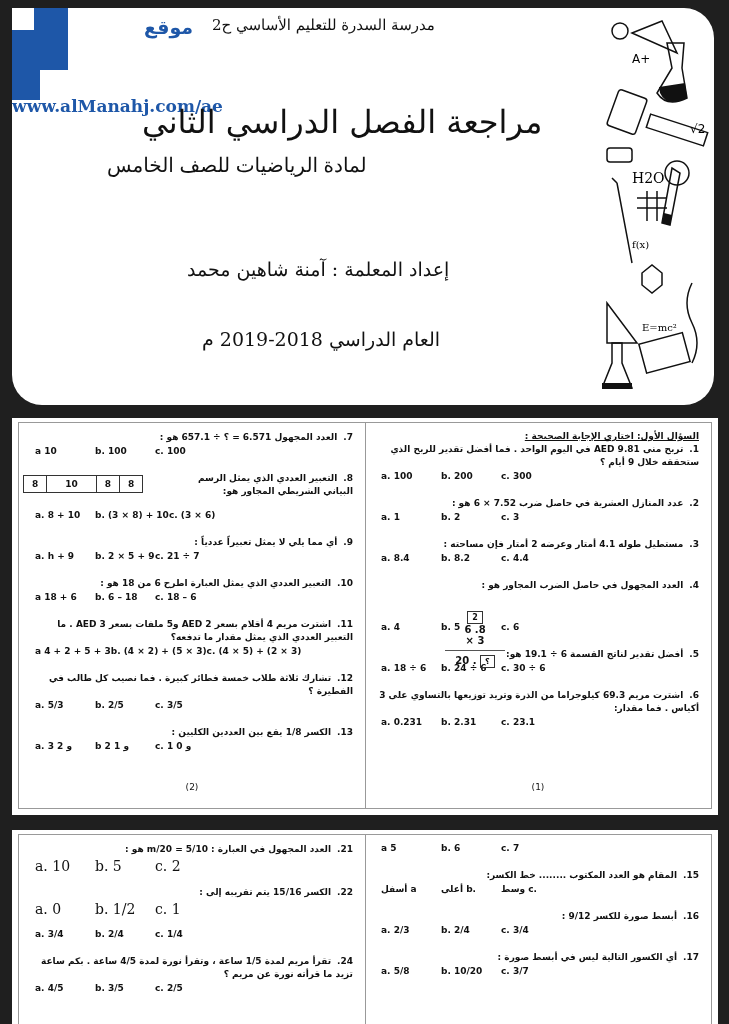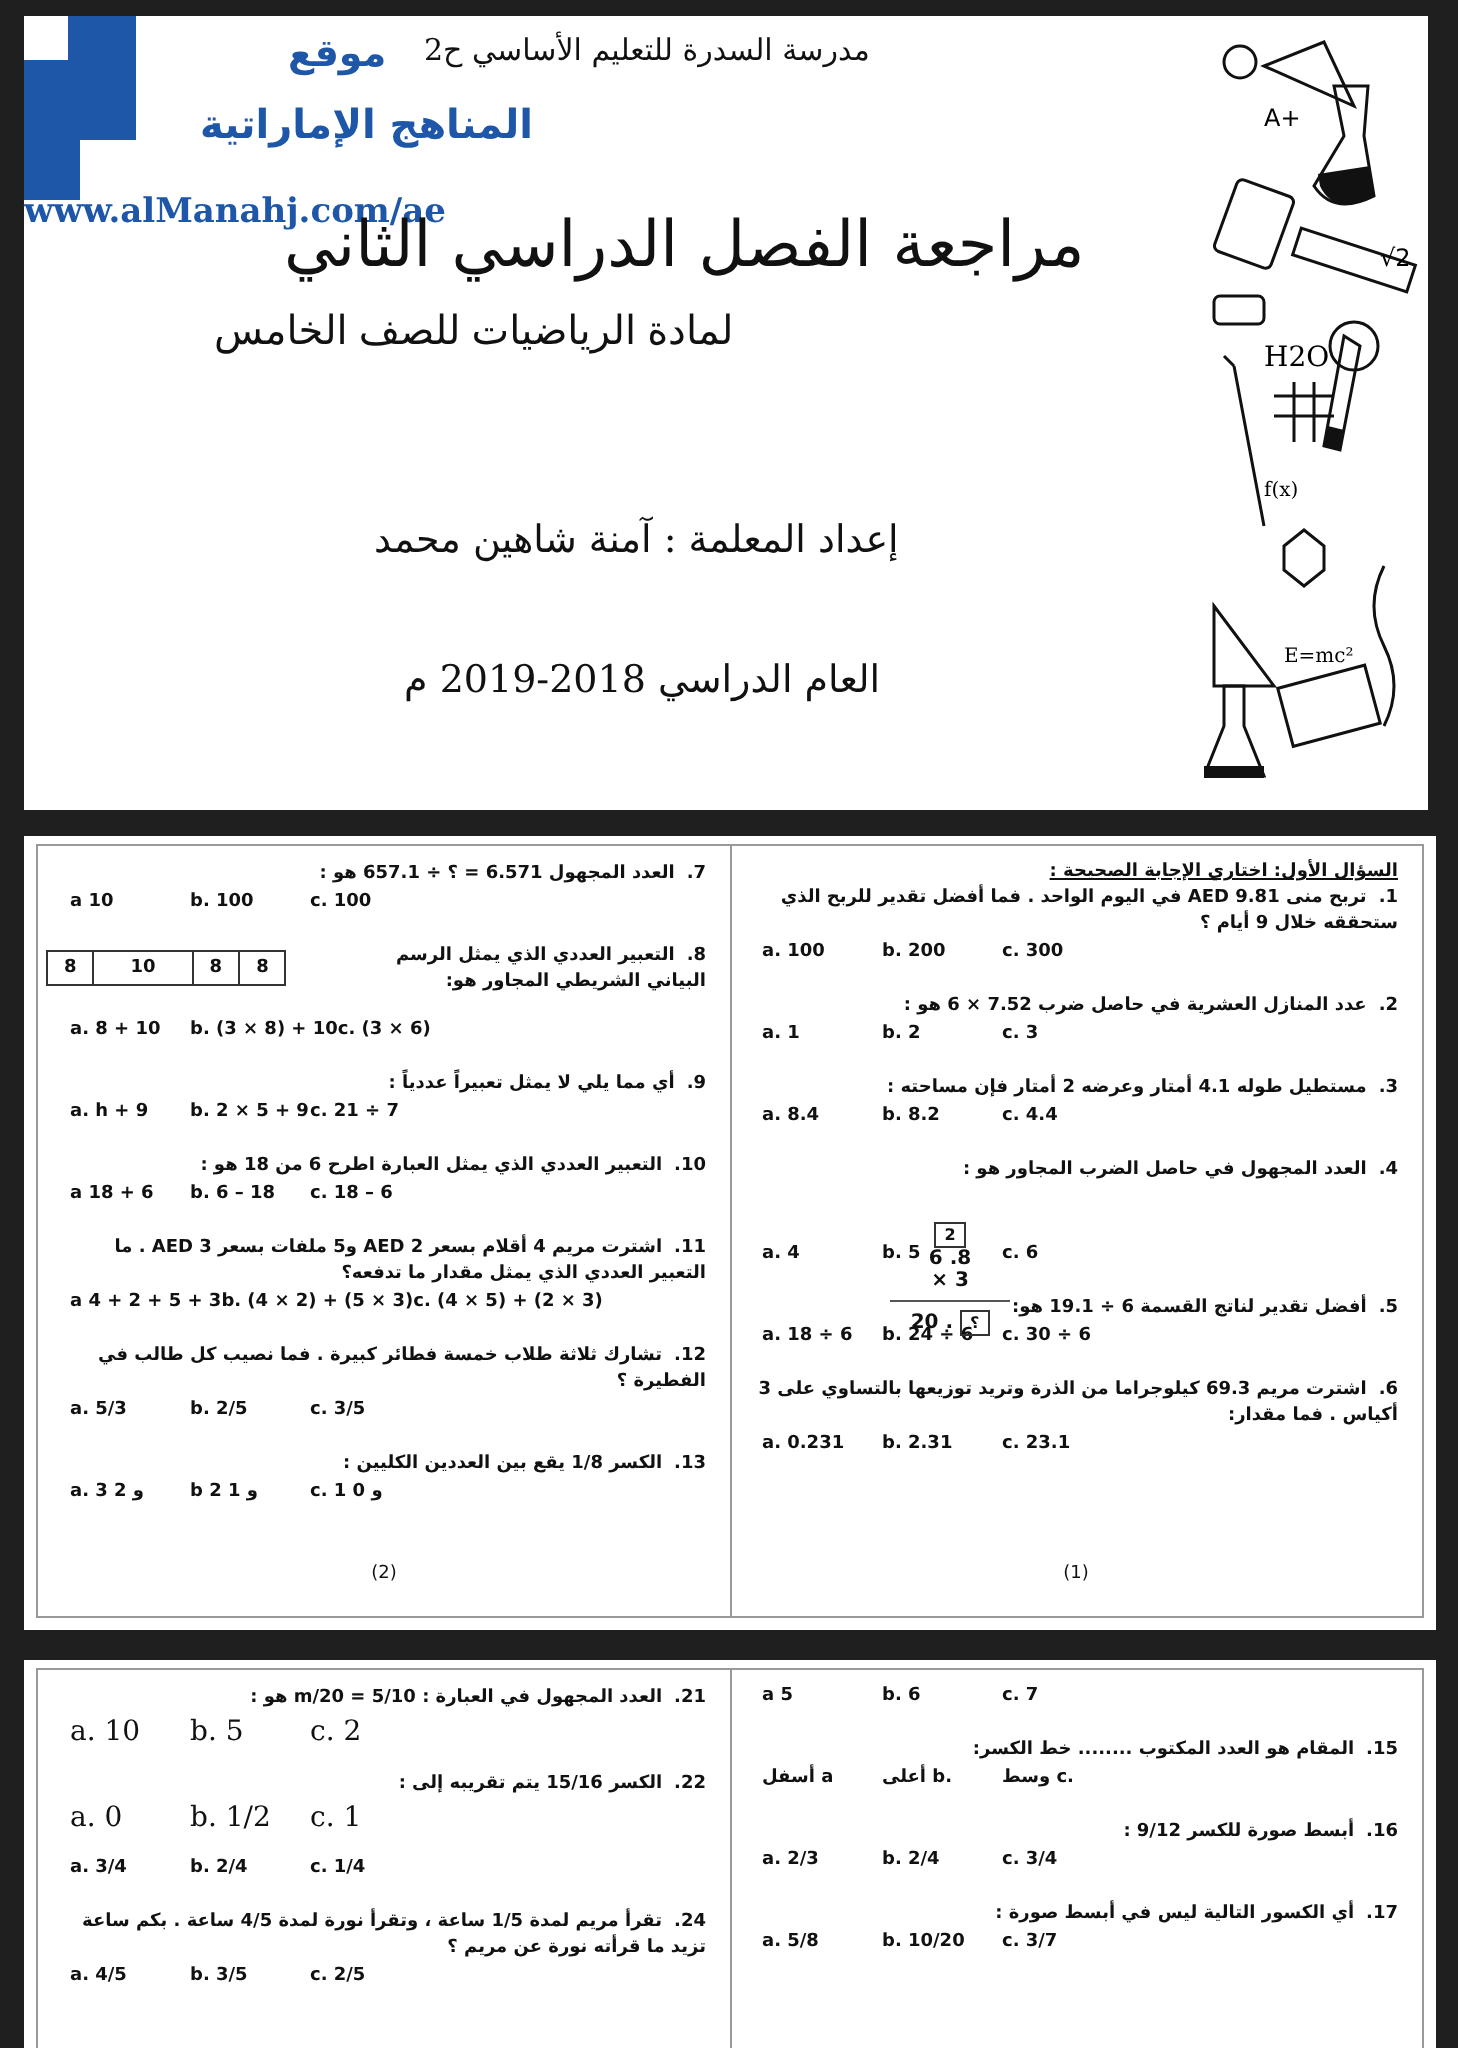--- a/index.html
+++ b/index.html
@@ -1,20 +1,20 @@
 <!DOCTYPE html>
 <html><head>
 <meta charset="utf-8">
 <style>
   * { box-sizing: border-box; margin: 0; padding: 0; }
   html, body { width: 729px; height: 1024px; overflow: hidden; }
   body { background: #1f1f1f; font-family: "DejaVu Sans", sans-serif; color: #111; position: relative; }
 
   .page { position: absolute; background: #fff; }
-  #cover { left: 12px; top: 8px; width: 702px; height: 397px; }
+  #cover { left: 12px; top: 8px; width: 702px; height: 397px; border-radius: 30px; }
   #sheet1 { left: 12px; top: 418px; width: 706px; height: 397px; }
   #sheet2 { left: 12px; top: 830px; width: 706px; height: 200px; }
 
   .inner { position: absolute; left: 6px; top: 4px; right: 6px; bottom: 6px; border: 1px solid #999; }
   .divider { position: absolute; top: 0; bottom: 0; left: 50%; width: 1px; background: #999; }
   .col { position: absolute; top: 0; bottom: 0; width: 50%; padding: 8px 12px; direction: rtl; }
   .col.right { right: 0; }
   .col.left { left: 0; }
 
   
@@ -52,21 +52,20 @@
 </head>
 <body>
 
 <div id="cover" class="page">
   <div class="logo-block">
     <div class="a"></div>
       <div class="b"></div>
       <div class="c"></div>
   </div>
   <div class="brand l1">موقع</div>
-  <div class="brand l2">المناهج الإماراتية</div>
   <div class="brand url">www.alManahj.com/ae</div>
   <div class="school">مدرسة السدرة للتعليم الأساسي ح2</div>
   <div class="title1">مراجعة الفصل الدراسي الثاني</div>
   <div class="title2">لمادة الرياضيات للصف الخامس</div>
   <div class="teacher">إعداد المعلمة : آمنة شاهين محمد</div>
   <div class="year">العام الدراسي 2018-2019 م</div>
   <svg class="doodle" viewBox="0 0 110 388">
     <g fill="none" stroke="#111" stroke-width="1.5">
       <path d="M30 20 L60 8 L75 40 Z"></path>
       <circle cx="18" cy="18" r="8"></circle>

